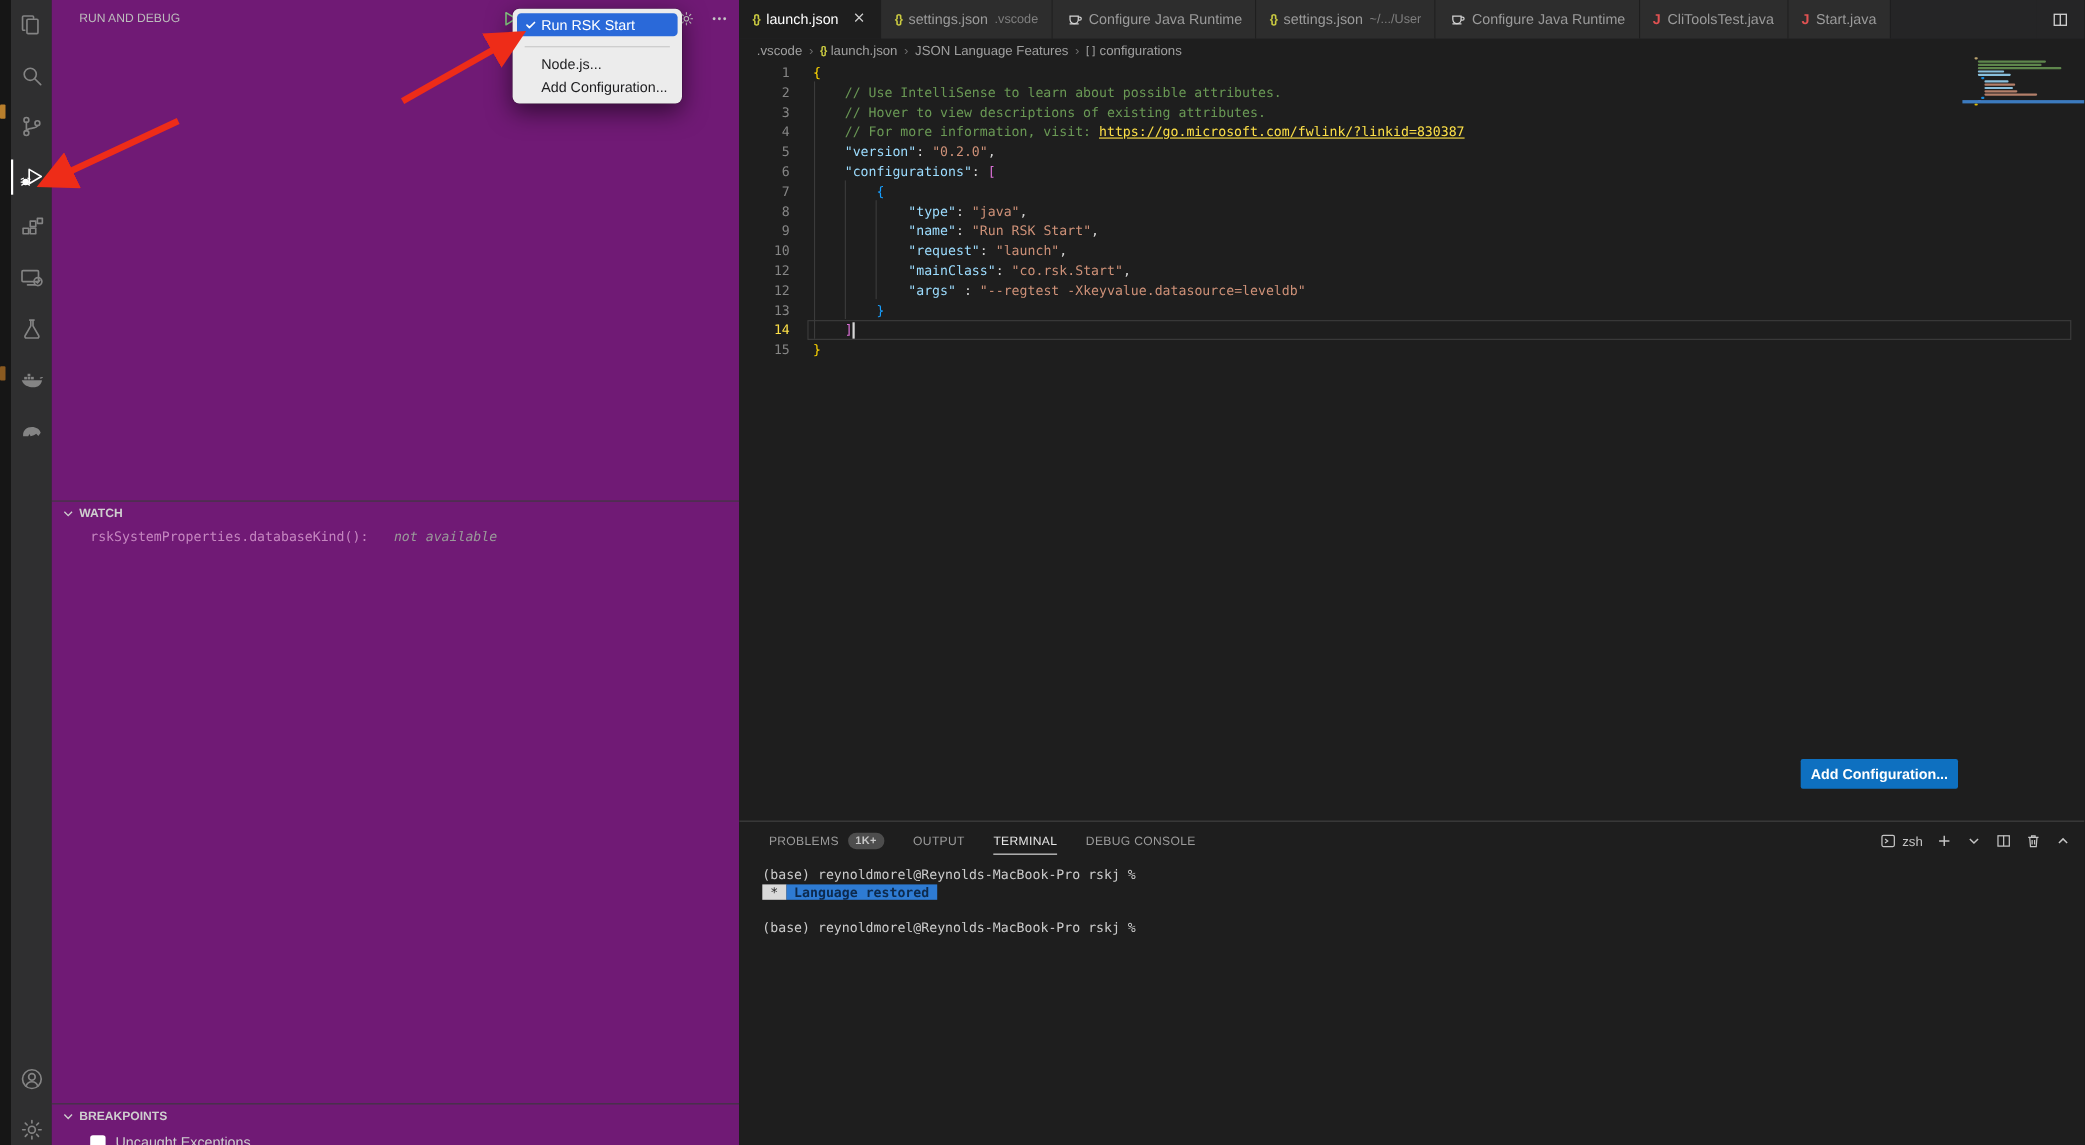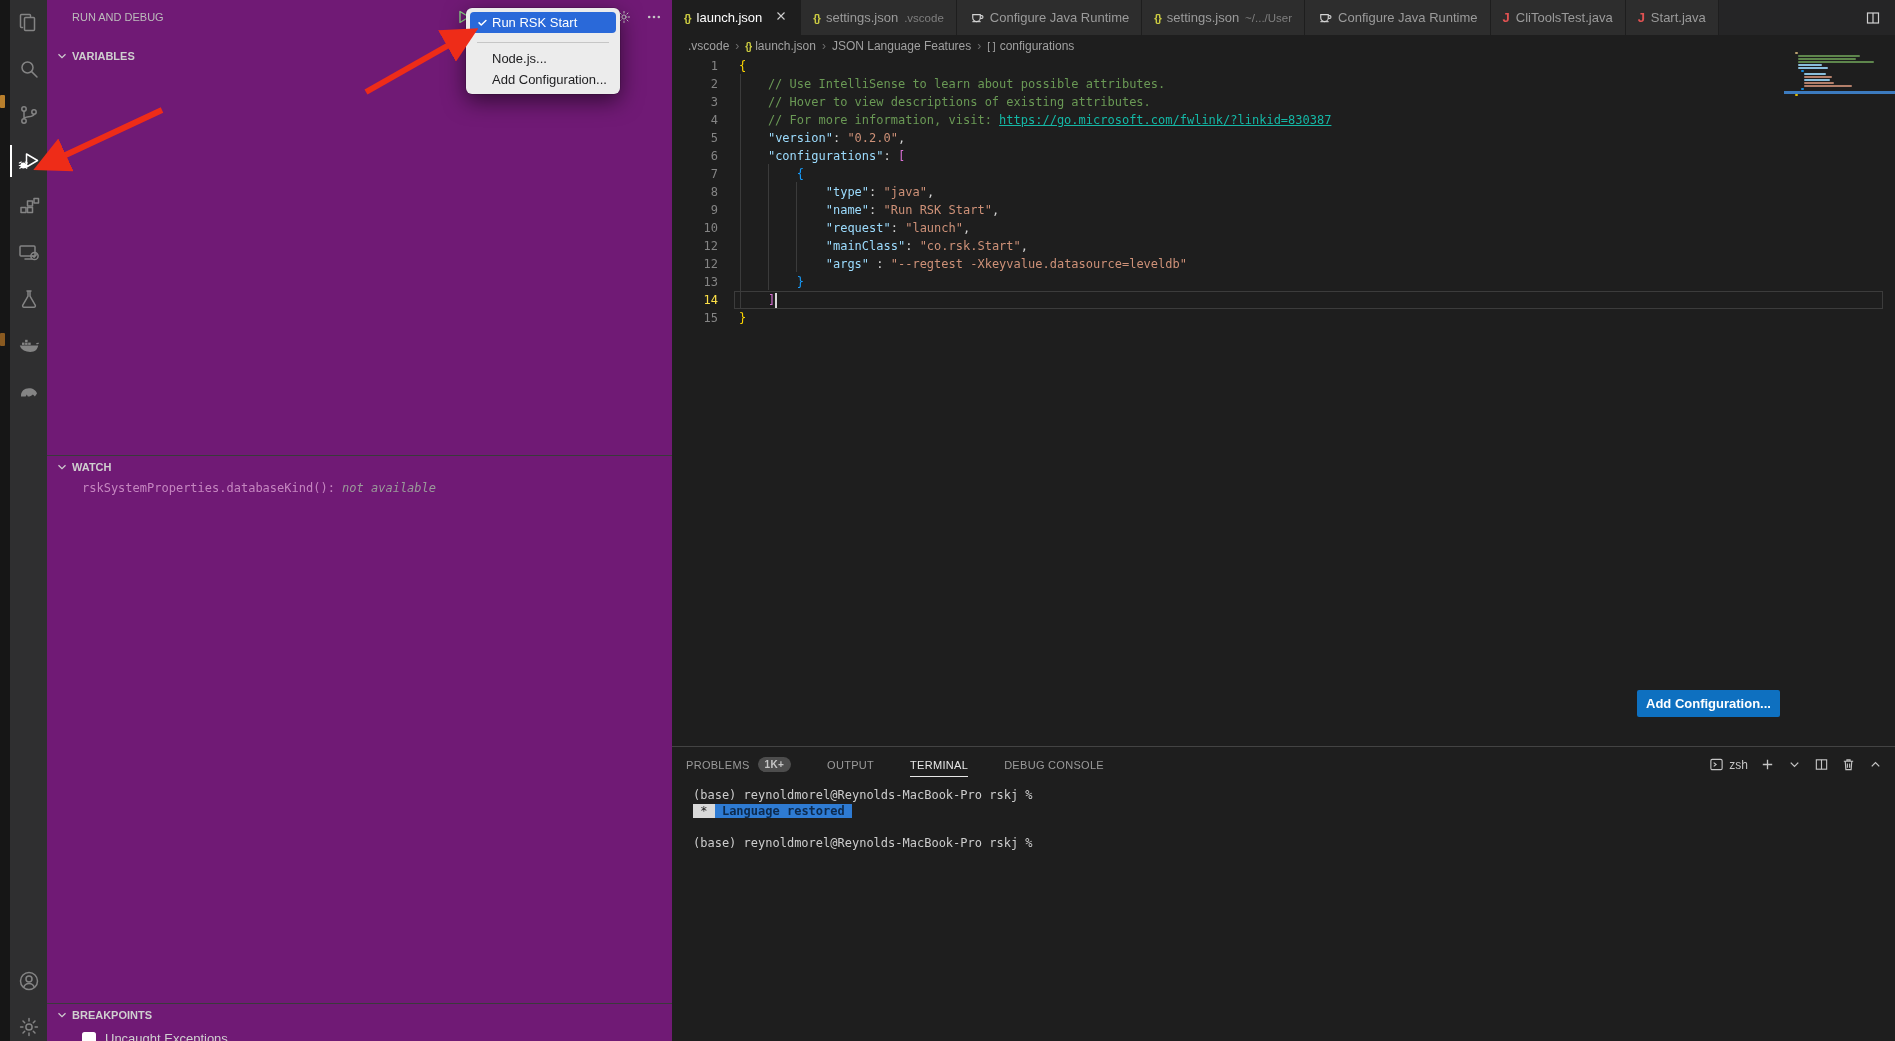--- a/index.html
+++ b/index.html
@@ -26,21 +26,21 @@
   .sb-act{position:absolute;top:9px;width:16px;height:16px;color:#c5c5c5;cursor:pointer;}
   .sb-act svg{width:16px;height:16px;}
   .sb-play{left:409px;color:#89d185;}
   .sb-gear{left:569px;}
   .sb-more{left:599px;}
   .section{position:absolute;left:0;right:0;}
   .sec-div{border-top:1px solid #3a3a3b;}
   .sec-head{height:22px;display:flex;align-items:center;gap:3px;padding-left:8px;font-size:11px;font-weight:bold;color:#cfcfcf;cursor:pointer;}
   .sec-head .chev svg{width:14px;height:14px;}
   .watch-row{padding:3px 0 0 35px;font:12px "DejaVu Sans Mono",monospace;color:#c586c0;white-space:pre;}
-  .watch-val{color:#9a9a9a;font-style:italic;}
+  .watch-val{color:#9a9a9a;font-style:italic;margin-left:16px;}
   .bp-row{display:flex;align-items:center;gap:9px;padding-left:35px;margin-top:5px;font-size:13px;color:#d0d0d0;}
   .checkbox{width:14px;height:14px;background:#ffffff;border-radius:2.5px;cursor:pointer;}
 
   
   .editor-region{position:absolute;left:672px;top:0;right:0;bottom:0;background:#1e1e1e;}
   .tabbar{position:absolute;top:0;left:0;right:0;height:35px;background:#252526;display:flex;}
   .tab{display:flex;align-items:center;gap:6px;padding:0 12px;font-size:13px;color:#9b9b9b;background:#2d2d2d;border-right:1px solid #1e1e1e;white-space:nowrap;cursor:pointer;}
   .tab.active{background:#1e1e1e;color:#fff;}
   .tab .detail{font-size:11.5px;color:#7f7f7f;}
   .tab .close{margin-left:6px;color:#d0d0d0;}
@@ -58,36 +58,36 @@
   .bc-sep{color:#6e6e6e;}
   .bc-json{color:#cbcb41;font-size:10px;font-weight:bold;letter-spacing:-1px;}
   .bc-array{color:#a8a8a8;font-size:10px;}
 
   .code-area{position:absolute;top:57px;left:0;right:0;height:290px;font:12px/18px "DejaVu Sans Mono",monospace;}
   .cl{display:flex;height:18px;position:relative;}
   .ln{width:46px;text-align:right;color:#858585;flex:none;}
   .cl.cur .ln{color:#fde047;}
   .ct{padding-left:21px;white-space:pre;color:#d4d4d4;}
   .cl.cur::after{content:"";position:absolute;left:62px;right:12px;top:0;bottom:0;border:1px solid #3c3c3c;pointer-events:none;}
-  .tk-com{color:#6a9955}.tk-link{color:#14b8a6;text-decoration:underline;cursor:pointer}
+  .tk-com{color:#6a9955}.tk-link{color:#fde047;text-decoration:underline;cursor:pointer}
   .tk-key{color:#9cdcfe}.tk-str{color:#ce9178}.tk-pun{color:#d4d4d4}
   .tk-br1{color:#ffd700}.tk-br2{color:#da70d6}.tk-br3{color:#179fff}
   .cursor{display:inline-block;width:1.5px;height:15px;background:#d7d7d7;vertical-align:middle;}
   .indent-guide{position:absolute;width:1px;background:#3b3b3b;}
 
   .minimap{position:absolute;top:52px;right:8px;width:92px;}
   .mm-row{height:2px;margin-bottom:1px;border-radius:1px;opacity:.85;}
   .mm-curline{position:absolute;top:91px;left:1112px;right:0;height:3px;background:#3c7bbf;}
 
   .addcfg{position:absolute;left:965px;top:690px;width:143px;height:27px;background:#0e70c0;color:#fff;
           font-size:13px;font-weight:bold;display:flex;align-items:center;justify-content:center;border-radius:2px;cursor:pointer;}
 
   
   .panel{position:absolute;left:0;right:0;top:746px;bottom:0;border-top:1px solid #434343;background:#1e1e1e;}
-  .panel-tabs{position:absolute;top:0;left:14px;height:35px;display:flex;align-items:center;gap:36px;font-size:11px;letter-spacing:.3px;color:#9b9b9b;}
+  .panel-tabs{position:absolute;top:0;left:27px;height:35px;display:flex;align-items:center;gap:26px;font-size:11px;letter-spacing:.3px;color:#9b9b9b;}
   .ptab{display:flex;align-items:center;gap:8px;height:35px;cursor:pointer;position:relative;}
   .ptab.active{color:#e7e7e7;}
   .ptab.active::after{content:"";position:absolute;bottom:5px;left:0;right:0;height:1.5px;background:#e7e7e7;}
   .pbadge{background:#4d4d4d;color:#c7c7c7;font-size:10px;font-weight:bold;padding:2px 7px;border-radius:9px;}
   .panel-actions{position:absolute;top:0;right:12px;height:35px;display:flex;align-items:center;gap:12px;color:#c5c5c5;}
   .panel-actions [data-icon] svg{width:15px;height:15px;}
   .pa-zsh{display:flex;align-items:center;gap:5px;font-size:12px;cursor:pointer;}
   .pa-btn{cursor:pointer;}
   .term{position:absolute;top:40px;left:21px;font:12px/16px "DejaVu Sans Mono",monospace;color:#cccccc;}
   .term-line{white-space:pre;min-height:16px;}
@@ -236,30 +236,20 @@
         </span>
       <span class="sb-act sb-more" data-icon="more">
           <svg viewBox="0 0 16 16" fill="currentColor">
             <circle cx="3.2" cy="8" r="1.3"></circle>
             <circle cx="8" cy="8" r="1.3"></circle>
             <circle cx="12.8" cy="8" r="1.3"></circle>
           </svg>
         </span>
     </div>
 
-    <div class="section" style="top:45px">
-      <div class="sec-head">
-        <span class="chev" data-icon="chev-down">
-            <svg viewBox="0 0 16 16" fill="none" stroke="currentColor" stroke-width="1.4">
-              <path d="M4 6l4 4 4-4"></path>
-            </svg>
-          </span>
-        <span>VARIABLES</span>
-      </div>
-    </div>
 
     <div class="section sec-div" style="top:455px">
       <div class="sec-head">
         <span class="chev" data-icon="chev-down">
             <svg viewBox="0 0 16 16" fill="none" stroke="currentColor" stroke-width="1.4">
               <path d="M4 6l4 4 4-4"></path>
             </svg>
           </span>
         <span>WATCH</span>
       </div>

